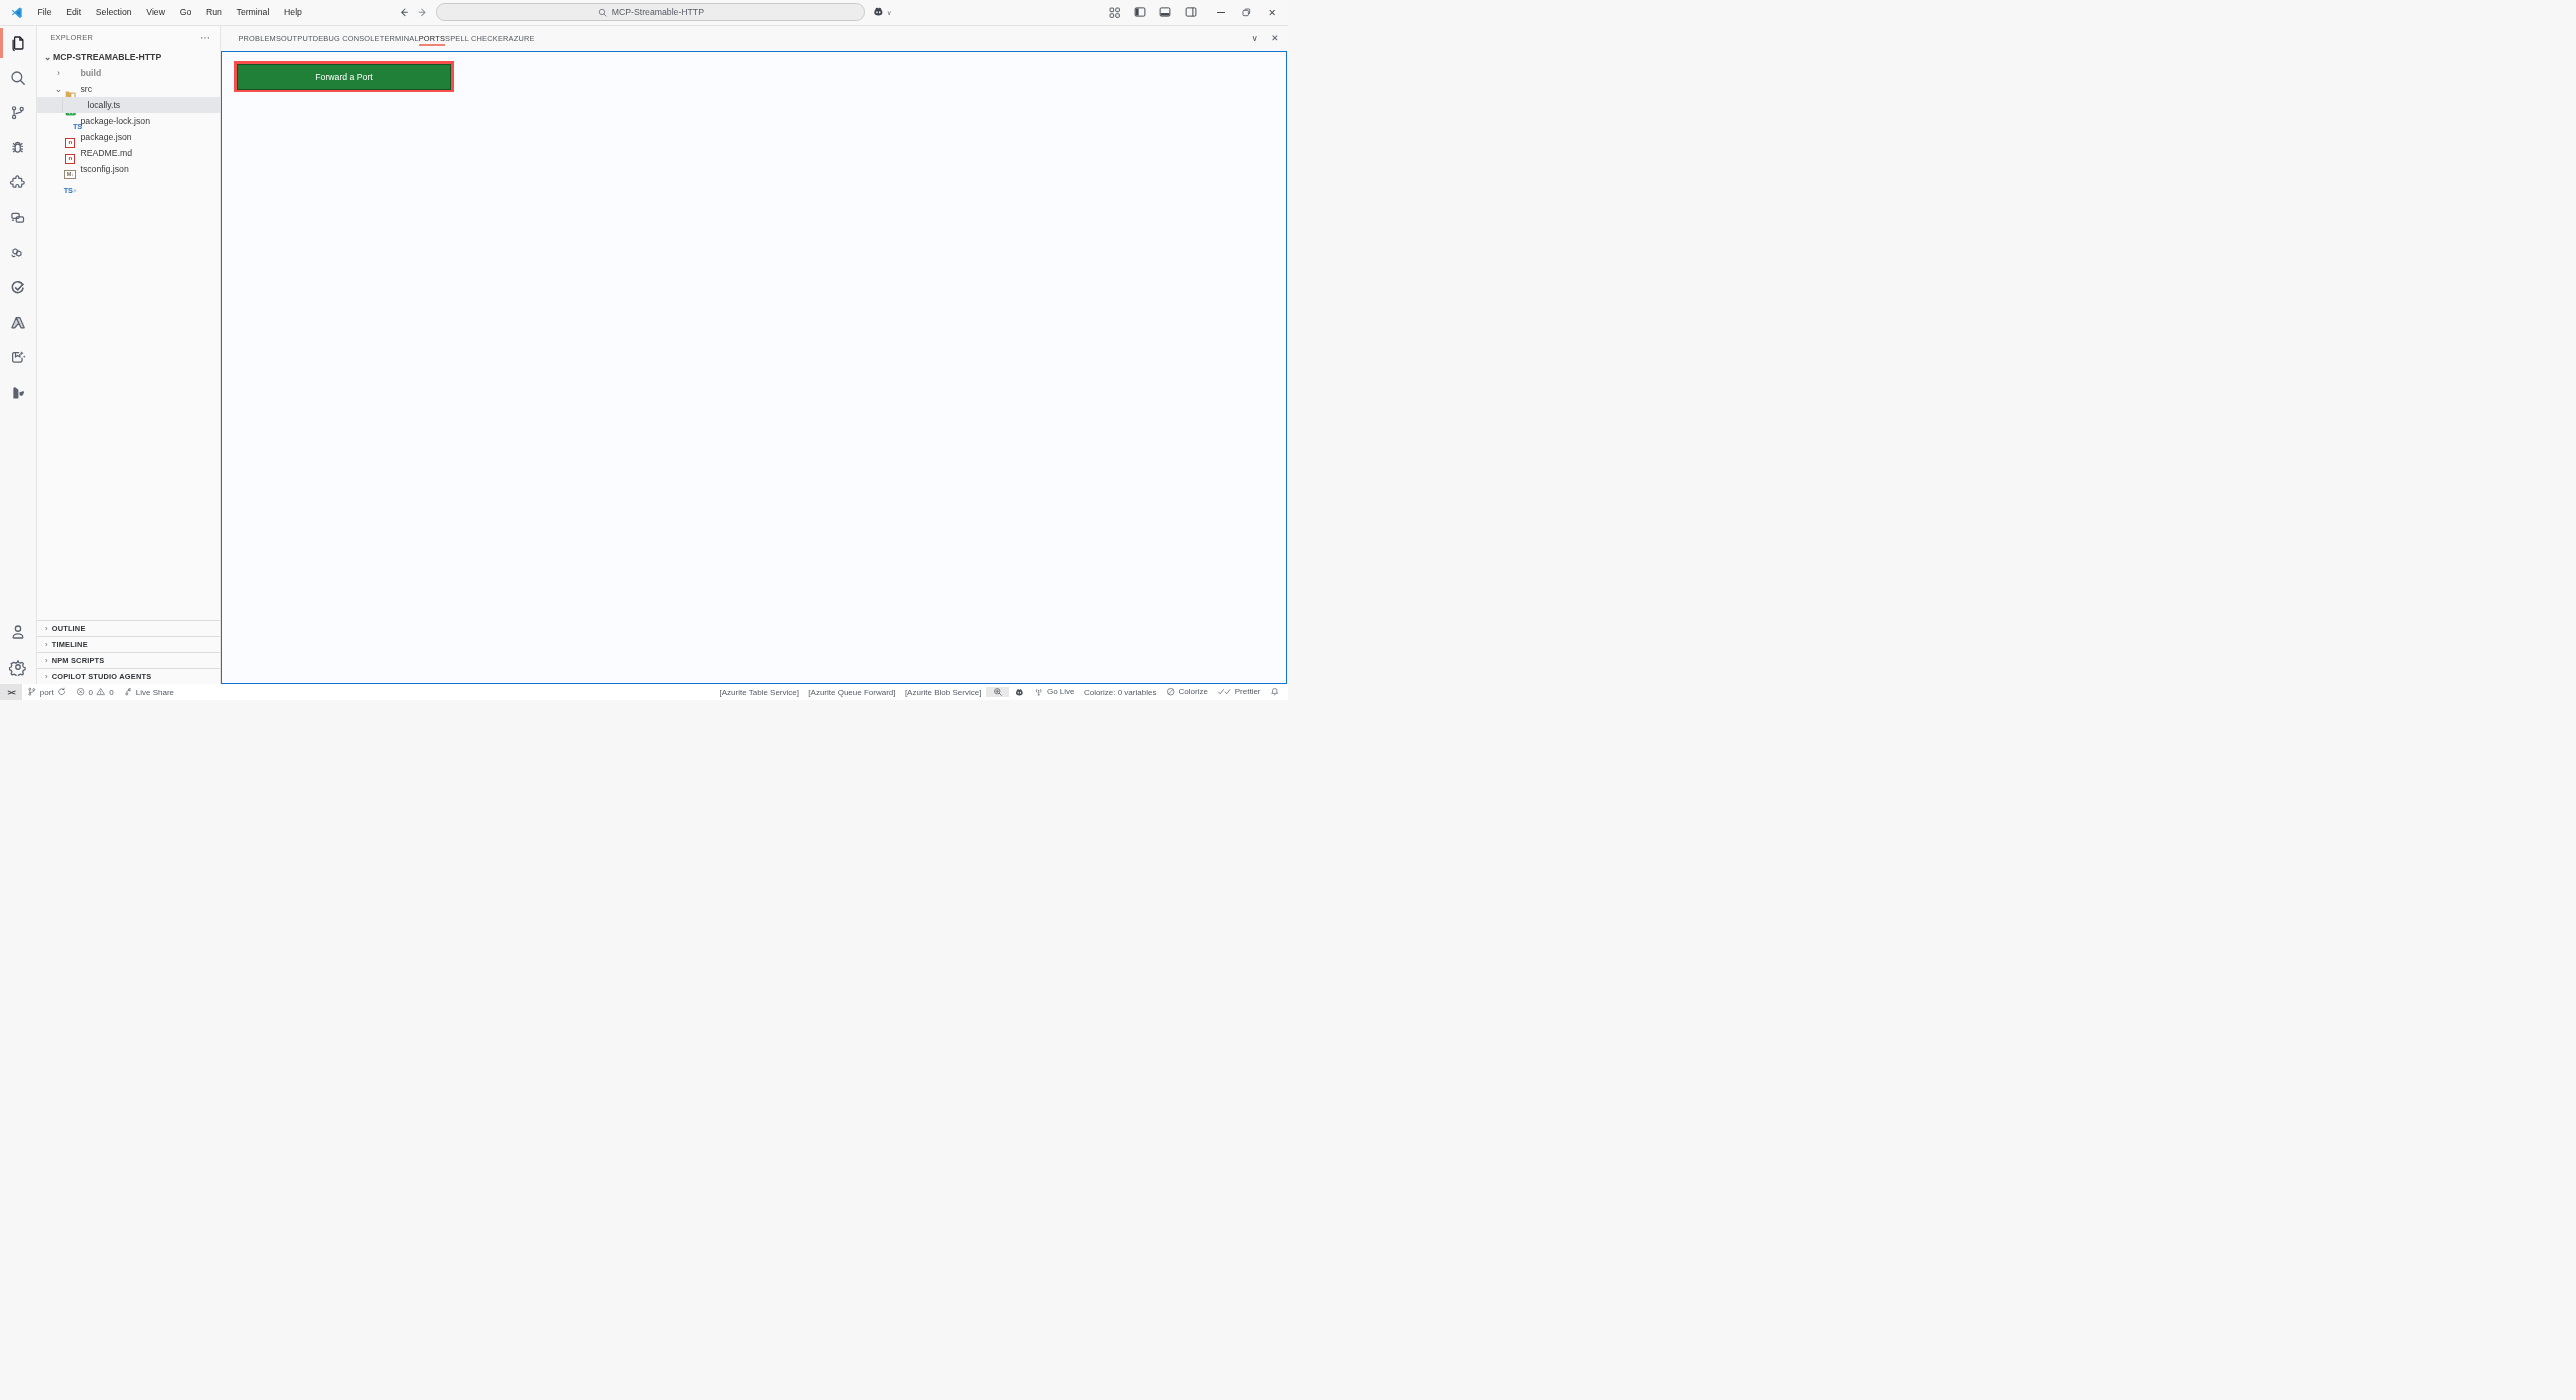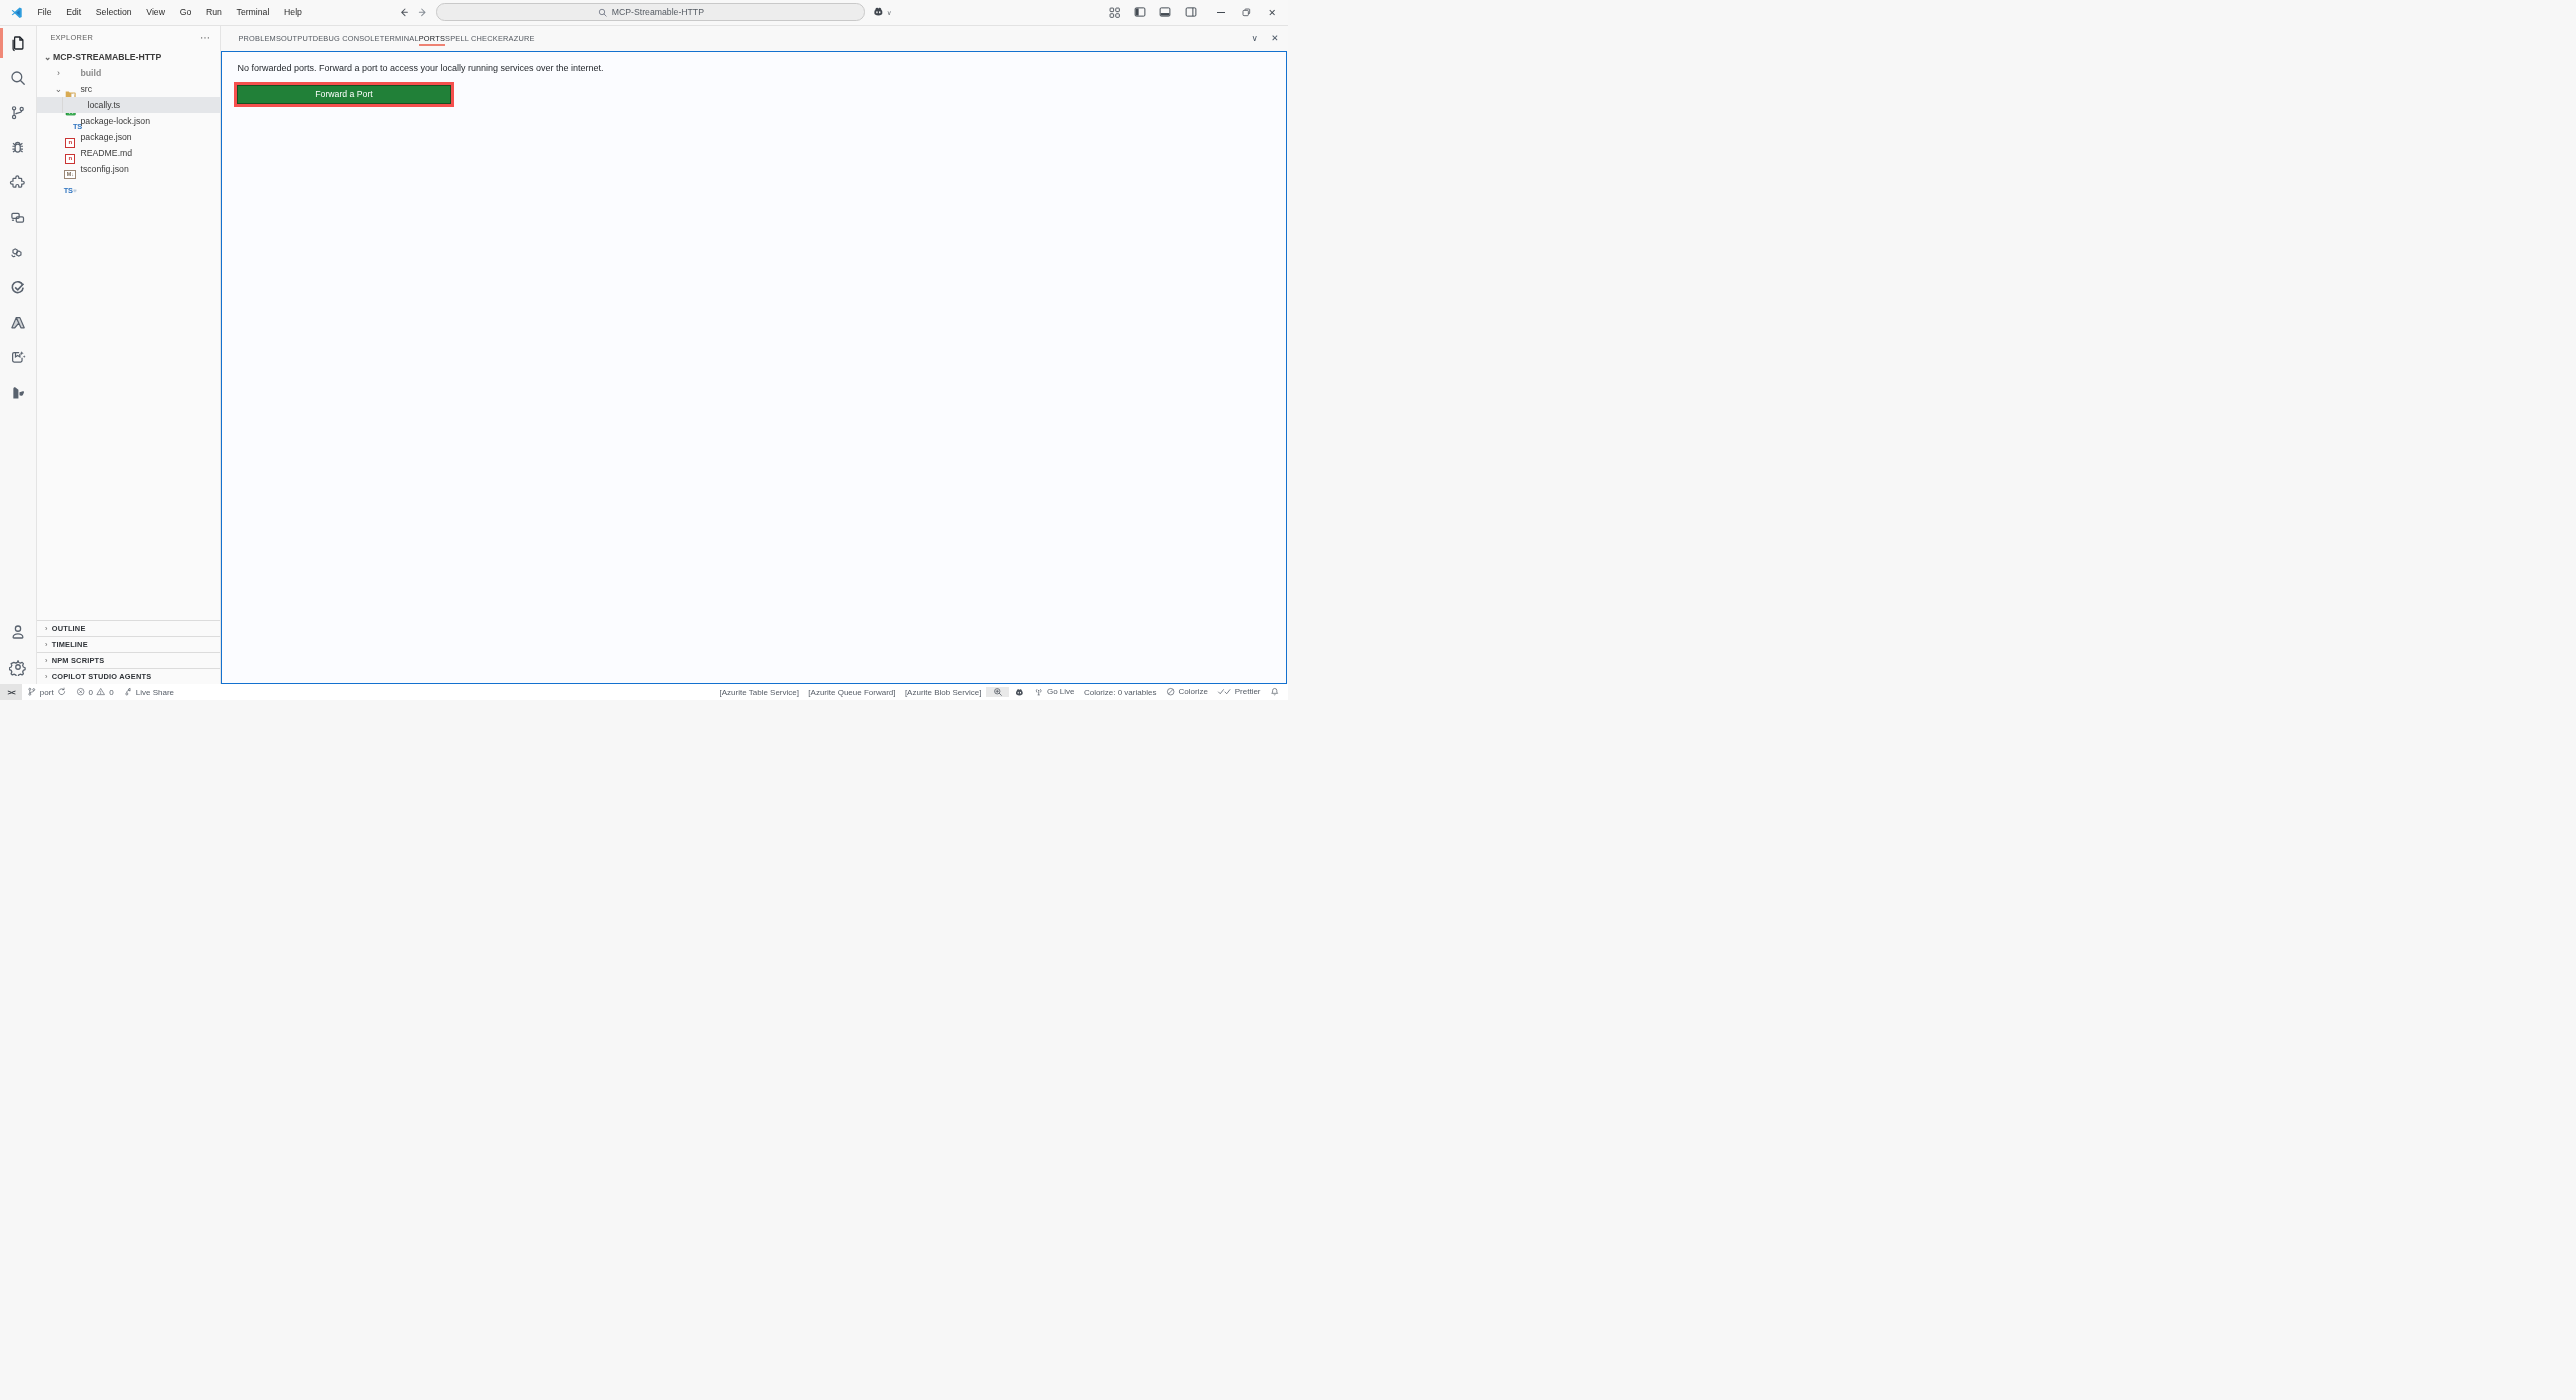--- a/index.html
+++ b/index.html
@@ -112,21 +112,21 @@
   .ptab-actions { margin-left: auto; display: flex; align-items: center; gap: 13.4px; color: #4e5a68; font-size: 8.7px; }
   .panel-content {
     flex: 1; border: 1.3px solid #1371cf; background: #fbfcff; margin-right: 1.3px;
     overflow: hidden;
   }
   .ports-msg { font-size: 9px; color: #1f2328; padding: 11.4px 0 0 15.4px; }
   .fwd-outer {
     margin: 9.4px 0 0 12px; width: 220px; background: #f5504e; padding: 2.7px;
   }
   .fwd-btn {
-    height: 19px; background: #218038; border: 1.3px solid #174f22; color: #ffffff;
+    height: 26px; background: #218038; border: 1.3px solid #174f22; color: #ffffff;
     font-size: 8.7px; display: flex; align-items: center; justify-content: center;
   }
 
   
   .statusbar {
     height: 16px; flex: 0 0 16px; background: #ffffff;
     display: flex; align-items: center; font-size: 8px; color: #555c66;
   }
   .sb-item { display: flex; align-items: center; gap: 3.4px; padding: 0 4.7px; height: 100%; }
   .remote-cell { background: #e4e4e4; padding: 0 7.4px; font-size: 7.7px; letter-spacing: -0.7px; color: #2c3138; font-weight: 600; }
@@ -418,21 +418,20 @@
       <span class="ptab">TERMINAL</span>
       <span class="ptab active">PORTS</span>
       <span class="ptab">SPELL CHECKER</span>
       <span class="ptab">AZURE</span>
       <span class="ptab-actions">
         <span>∨</span>
         <span>✕</span>
       </span>
     </div>
     <div class="panel-content">
-      <div class="ports-msg">No forwarded ports. Forward a port to access your locally running services over the internet.</div>
       <div class="fwd-outer">
         <div class="fwd-btn">Forward a Port</div>
       </div>
     </div>
   </div>
 </div>
 
 <div class="statusbar">
   <div class="sb-item remote-cell">
     <span>&gt;&lt;</span>

